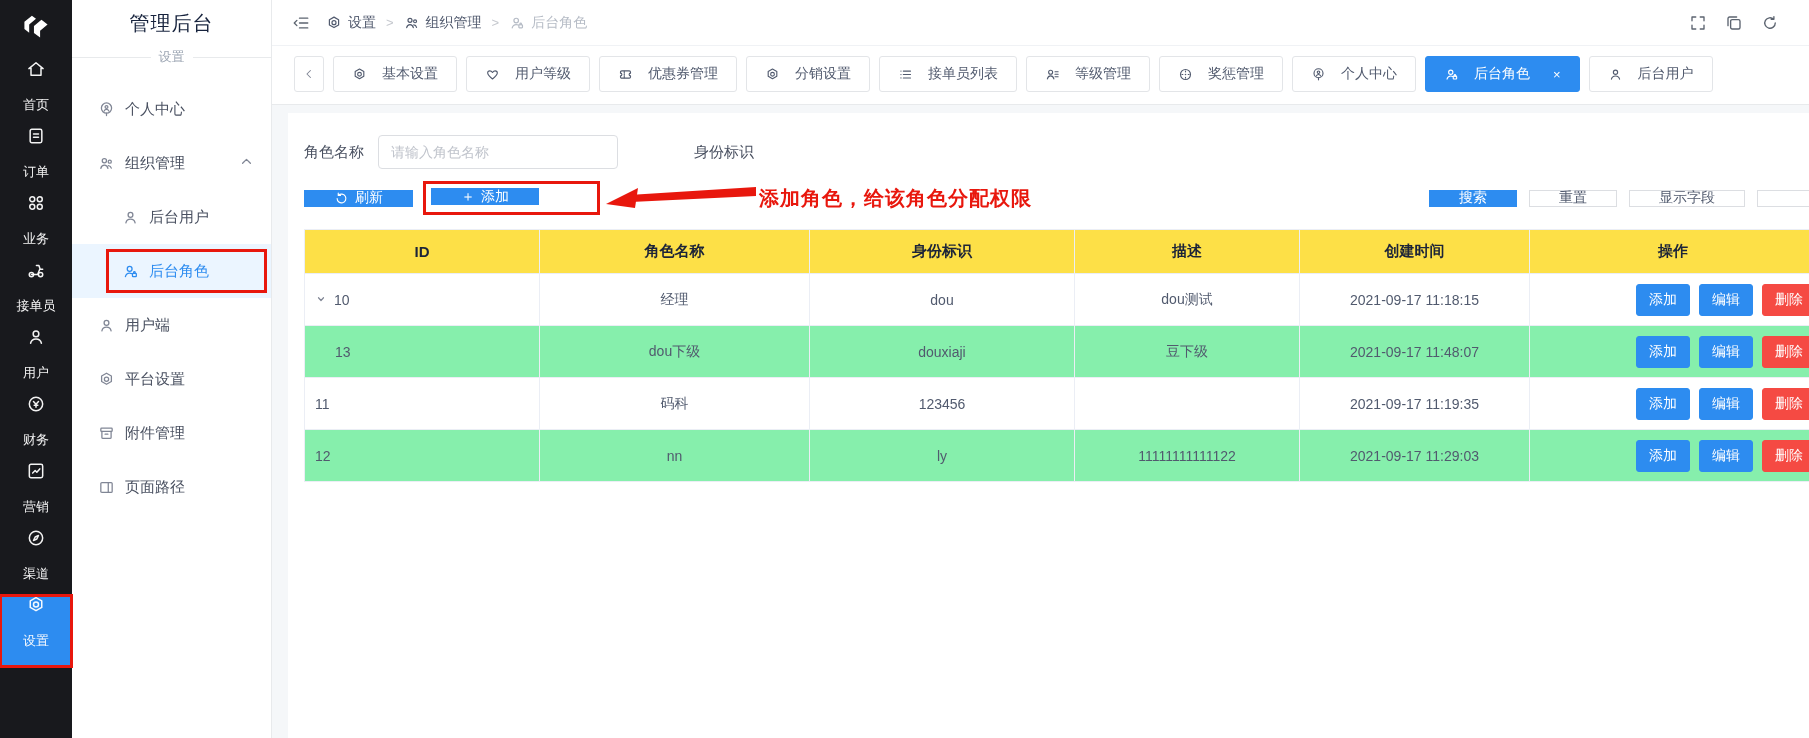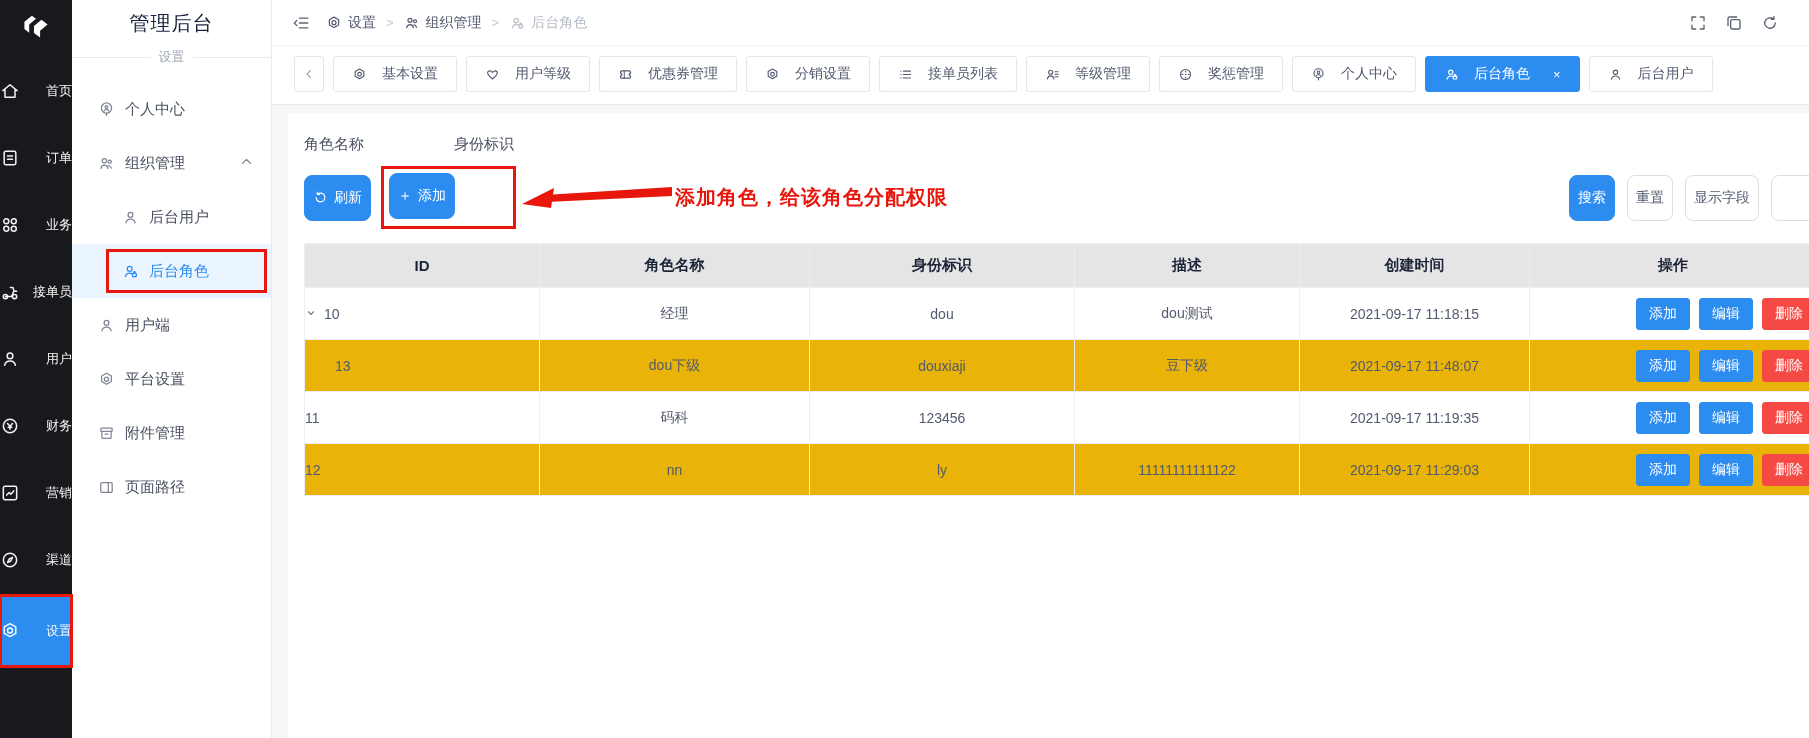--- a/index.html
+++ b/index.html
@@ -15,21 +15,21 @@
   html,body{width:1809px;height:738px;}
   body{font-family:"Liberation Sans","DejaVu Sans",sans-serif;font-size:14px;color:var(--text);background:#fff;}
   #app{position:relative;width:1809px;height:738px;display:flex;overflow:hidden;background:#fff;}
   .ic-wrap{display:inline-flex;align-items:center;justify-content:center;}
   .ic-wrap svg{width:1em;height:1em;stroke:currentColor;fill:none;stroke-width:1.8;stroke-linecap:round;stroke-linejoin:round;}
 
   
   .rail{width:72px;background:#18191d;color:rgba(255,255,255,.95);display:flex;flex-direction:column;flex-shrink:0;z-index:3;}
   .rail-logo{height:56px;display:flex;align-items:center;justify-content:center;}
   .rail-logo svg{width:34px;height:30px;}
-  .rail-item{height:64px;margin:3px 0;display:flex;flex-direction:row;align-items:center;justify-content:space-between;gap:5px;font-size:13px;cursor:pointer;}
+  .rail-item{height:64px;margin:3px 0;display:flex;flex-direction:column;align-items:center;justify-content:flex-start;gap:17px;font-size:13px;cursor:pointer;}
   .rail-item .ic-wrap{font-size:20px;}
   .rail-item.active{background:var(--primary);height:72px;}
   .rail-item.annotated{outline:3px solid var(--anno);outline-offset:-2px;}
 
   
   .sidebar{width:200px;background:#fff;border-right:1px solid var(--border);flex-shrink:0;display:flex;flex-direction:column;z-index:2;text-align:center;}
   .sidebar-title{height:46px;display:flex;align-items:center;justify-content:center;font-size:20px;color:#17233d;letter-spacing:1px;}
   .sidebar-section{display:flex;align-items:center;gap:8px;color:#9ea7b4;font-size:13px;padding:2px 0 8px;}
   .sidebar-section::before,.sidebar-section::after{content:"";flex:1;height:1px;background:var(--border);}
   .menu{padding-top:8px;}
@@ -63,36 +63,36 @@
   .content{flex:1;padding:8px 0 0 16px;overflow:hidden;}
   .card{background:#fff;height:100%;margin-right:-24px;padding:22px 16px 0 16px;}
 
   .filter-row{display:flex;align-items:center;}
   .filter-label{font-size:15px;color:#495060;margin-right:14px;}
   .filter-input{width:240px;height:34px;border:1px solid #dcdee2;border-radius:4px;padding:0 12px;font-size:14px;color:#515a6e;outline:none;font-family:inherit;}
   .filter-input::placeholder{color:#c0c4cc;}
   .filter-gap{width:76px;}
 
   .action-row{margin-top:12px;display:flex;align-items:center;}
-  .btn{height:46px;border-radius:8px;border:1px solid #dcdee2;background:#fff;color:#515a6e;font-size:14px;padding:0 8px;display:inline-flex;align-items:center;justify-content:center;gap:6px;cursor:pointer;font-family:inherit;}
+  .btn{height:17px;border-radius:0;border:1px solid #dcdee2;background:#fff;color:#515a6e;font-size:14px;padding:0 29px;display:inline-flex;align-items:center;justify-content:center;gap:6px;cursor:pointer;font-family:inherit;}
   .btn .ic-wrap{font-size:15px;}
   .btn.primary{background:var(--primary);border-color:var(--primary);color:#fff;}
   .btn.danger{background:var(--danger);border-color:var(--danger);color:#fff;}
   .btn.ghost{width:46px;}
   .add-box{border:3px solid var(--anno);padding:4px 58px 7px 5px;margin-left:10px;display:flex;}
   .anno-arrow{margin-left:4px;flex-shrink:0;}
   .anno-text{color:var(--anno);font-size:20px;font-weight:600;letter-spacing:1px;white-space:nowrap;}
   .action-right{margin-left:auto;display:flex;gap:12px;}
 
   table.grid{margin-top:14px;width:100%;border-collapse:collapse;table-layout:fixed;}
   .grid th,.grid td{border:1px solid var(--cellborder);text-align:center;overflow:hidden;}
-  .grid th{background:#e5e5e5;color:var(--dark);font-weight:700;font-size:15px;height:44px;}
+  .grid th{background:#fde047;color:var(--dark);font-weight:700;font-size:15px;height:44px;}
   .grid td{height:52px;font-size:14px;color:#515a6e;background:#fff;}
-  .grid tr.striped td{background:#eab308;}
-  .grid td.id-cell{text-align:left;}
+  .grid tr.striped td{background:#86efac;}
+  .grid td.id-cell{text-align:left;padding-left:10px;}
   .grid td.id-cell.child{padding-left:30px;}
   .caret{color:#808695;font-size:12px;margin-right:7px;display:inline-flex;}
   .grid td.op-cell{padding:0;}
   .op-wrap{display:flex;justify-content:flex-end;align-items:center;gap:9px;}
   .btn.sm{height:32px;padding:0 12px;border-radius:3px;flex-shrink:0;}
 </style>
 </head>
 <body>
 
 <div id="app">
@@ -462,20 +462,21 @@
             <span>后台用户</span>
 
    </span></span>
     </div>
 
     <div class="content">
       <div class="card">
 
         <div class="filter-row">
           <span class="filter-label">角色名称</span>
+          <input class="filter-input" placeholder="请输入角色名称" style="">
           <span class="filter-gap"></span>
           <span class="filter-label">身份标识</span>
         </div>
 
         <div class="action-row">
           <button class="btn primary">
             <span class="ic-wrap">
                 <svg viewBox="0 0 24 24">
                   <path d="M5 12a7 7 0 102.1-5M6.8 3.4V7h3.6"></path>
                 </svg>

